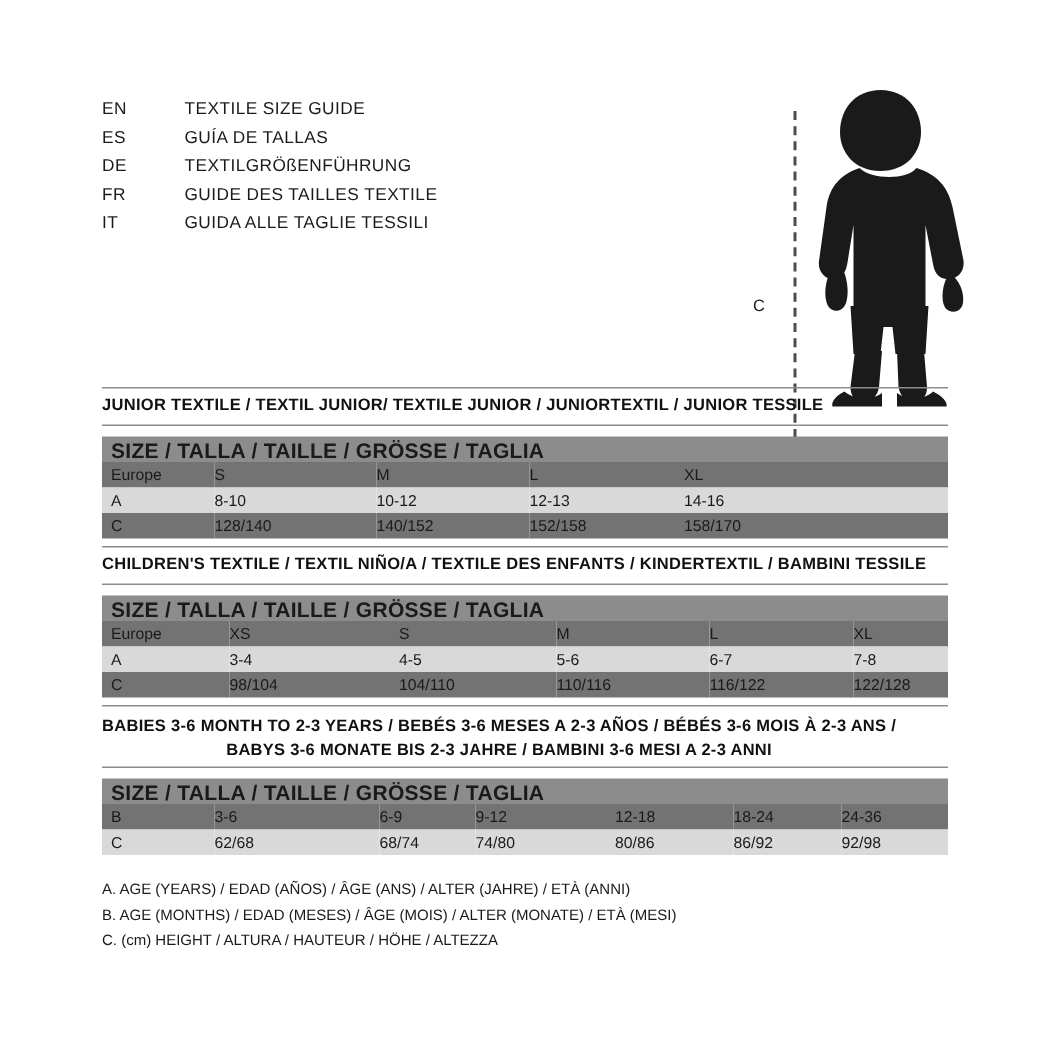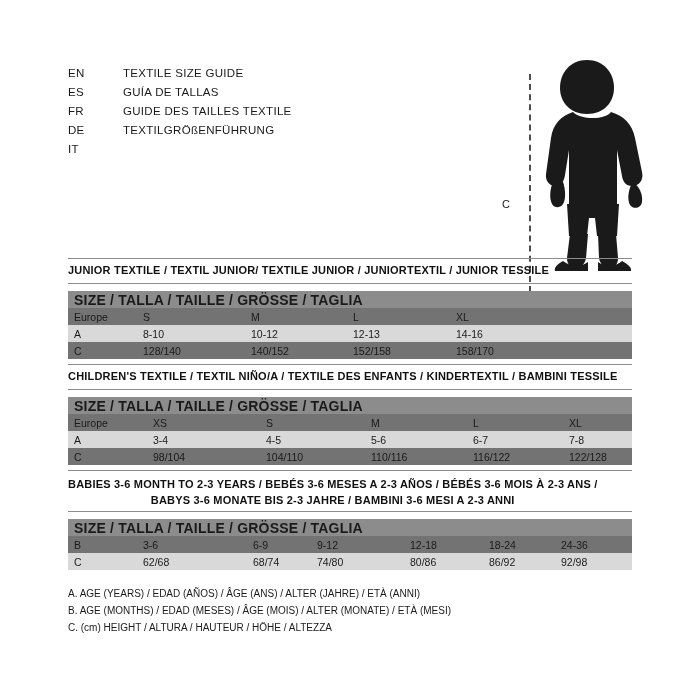--- a/index.html
+++ b/index.html
@@ -149,29 +149,30 @@
   <div class="lang-block">
     <div class="lang-row">
       <span class="lang-code">EN</span>
       <span class="lang-text">TEXTILE SIZE GUIDE</span>
     </div>
     <div class="lang-row">
       <span class="lang-code">ES</span>
       <span class="lang-text">GUÍA DE TALLAS</span>
     </div>
     <div class="lang-row">
+      <span class="lang-code">DE</span>
+      <span class="lang-text">TEXTILGRÖßENFÜHRUNG</span>
+    </div>
+    <div class="lang-row">
       <span class="lang-code">FR</span>
       <span class="lang-text">GUIDE DES TAILLES TEXTILE</span>
     </div>
     <div class="lang-row">
-      <span class="lang-code">DE</span>
-      <span class="lang-text">TEXTILGRÖßENFÜHRUNG</span>
-    </div>
-    <div class="lang-row">
       <span class="lang-code">IT</span>
+      <span class="lang-text">GUIDA ALLE TAGLIE TESSILI</span>
     </div>
   </div>
 
   <div class="figure-area">
     <span class="figure-label">C</span>
     <div class="dash-line"></div>
     <div class="silhouette">
       <svg width="120" height="215" viewBox="0 0 120 215" xmlns="http://www.w3.org/2000/svg">
         <g fill="#1a1a1a">
 

